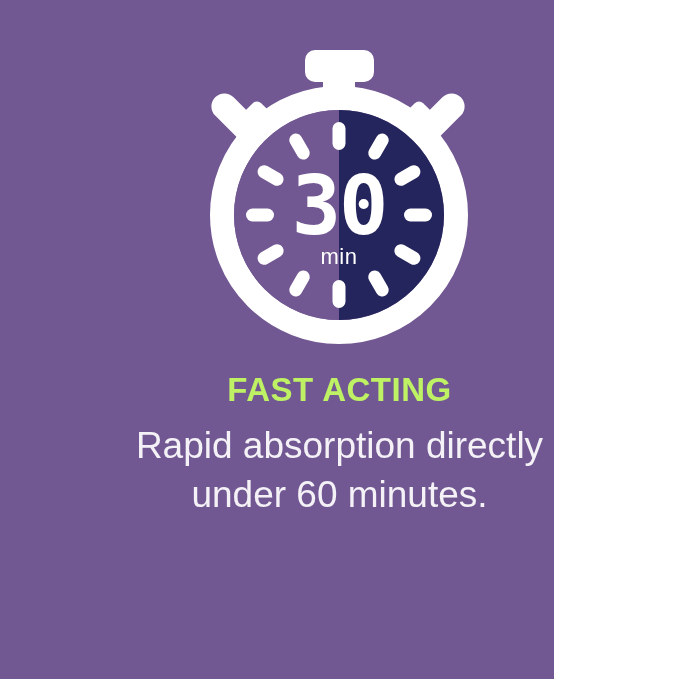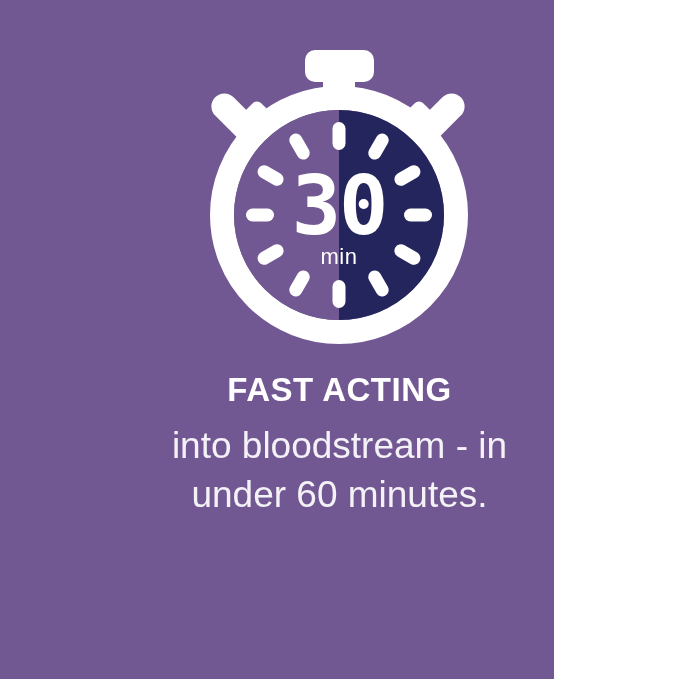--- a/index.html
+++ b/index.html
@@ -64,21 +64,21 @@
     padding: 0 40px;
     box-sizing: border-box;
   }
 
   #headline {
     margin: 0;
     font-family: "Liberation Sans", sans-serif;
     font-weight: bold;
     font-size: 33px;
     letter-spacing: 0.5px;
-    color: #ffffff;
+    color: #bef264;
     line-height: 1.1;
   }
 
   #body-copy {
     margin: 14px 0 0 0;
     font-family: "Liberation Sans", sans-serif;
     font-weight: 300;
     font-size: 37px;
     line-height: 1.32;
     color: #f4f1f7;
@@ -135,18 +135,18 @@
       <text id="digits-30" x="339" y="200" text-anchor="middle">30</text>
 
       <text id="label-min" x="339" y="230" text-anchor="middle">min</text>
     </svg>
   </div>
 
   <div id="text-block">
     <h1 id="headline">FAST ACTING</h1>
 
     <p id="body-copy">
-      <span class="copy-line">into bloodstream - in</span>
+      <span class="copy-line">Rapid absorption directly</span>
       <span class="copy-line">under 60 minutes.</span>
     </p>
   </div>
 
 </div>
 
 </body></html>

